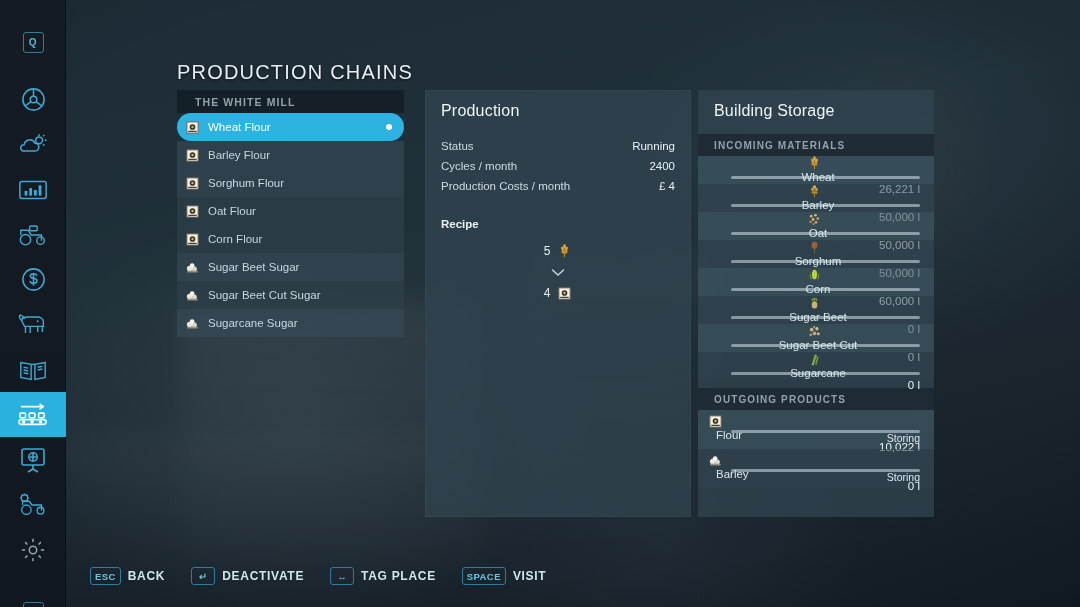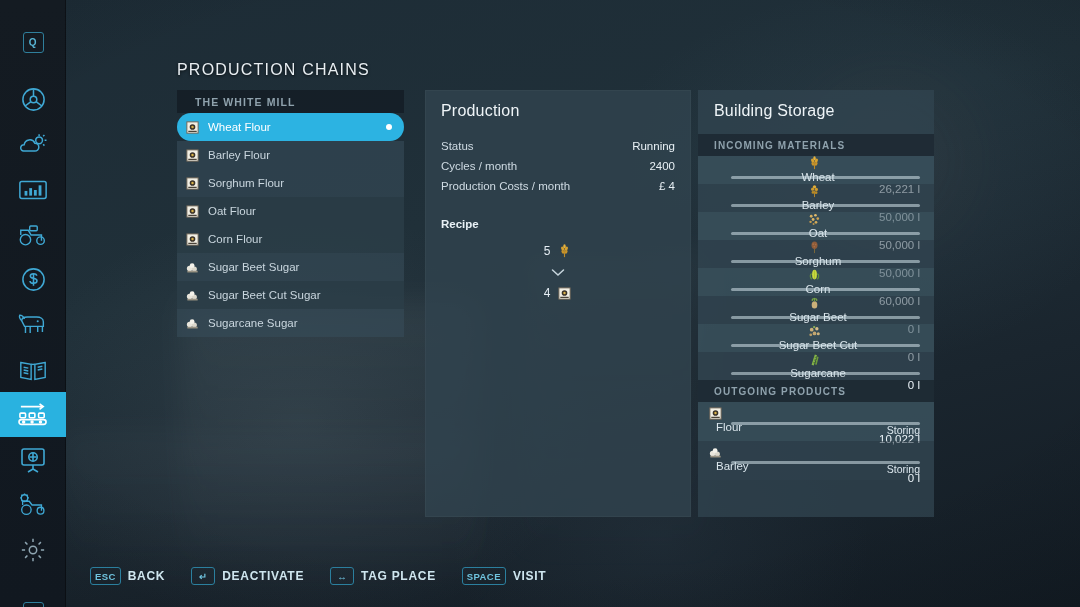--- a/index.html
+++ b/index.html
@@ -53,21 +53,21 @@
     border-radius: 3px;
     color: #58b6d6;
     font-size: 10px; font-weight: bold;
     display:flex; align-items:center; justify-content:center;
     letter-spacing:.5px;
   }
 
   
   #page-title {
     position: absolute; left: 177px; top: 61px;
-    font-size: 16px; letter-spacing: 1.2px;
+    font-size: 20px; letter-spacing: 1.2px;
     color: #e8eef2; font-weight: normal;
     text-shadow: 0 1px 3px rgba(0,0,0,.7);
   }
 
   
   #list-panel {
     position:absolute; left:177px; top:90px; width:227px;
   }
   .list-header {
     height: 23px;
@@ -126,21 +126,21 @@
 
   
   #stor-panel {
     position:absolute; left:698px; top:90px; width:236px; height:427px;
     background: rgba(49,68,79,.78);
   }
   .stor-head {
     height: 22px; background: rgba(28,40,49,.85);
     color:#8fa2ad; font-size:10px; font-weight:bold; letter-spacing:1.1px;
     display:flex; align-items:center; padding-left:16px;
-    margin-top: 0;
+    margin-top: 8px;
   }
   .stor-row {
     position:relative;
     height: 28px; padding: 0 14px 0 10px;
     display:flex; align-items:center;flex-direction:column;
   }
   .stor-row.odd  { background: rgba(60,84,96,.62); }
   .stor-row.even { background: rgba(47,66,77,.50); }
   .stor-row.tall { height: 39px; align-items:flex-start; padding-top:4px; }
   .stor-name { font-size:11.5px; color:#dbe6ec; margin-left:8px; }

